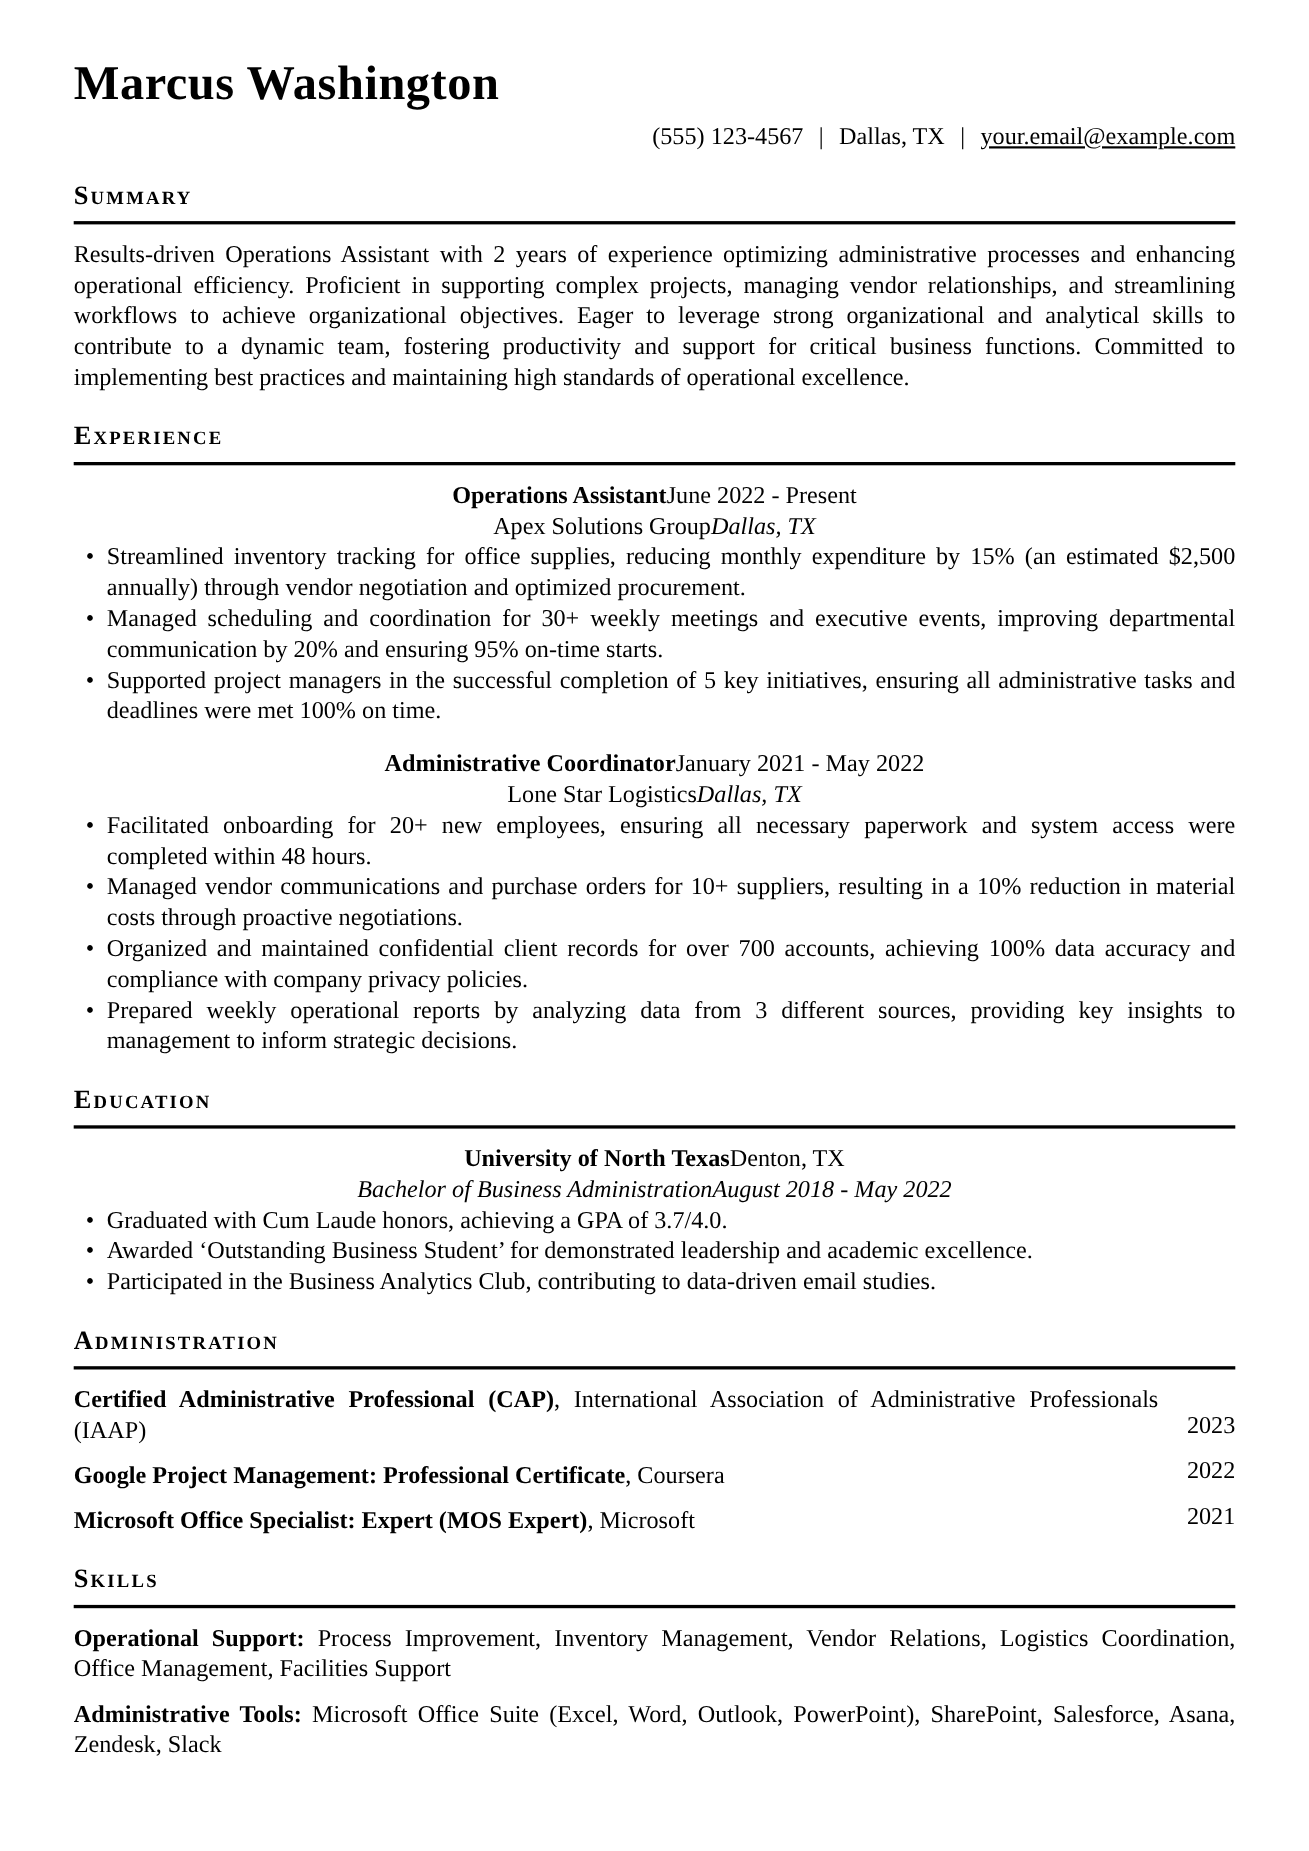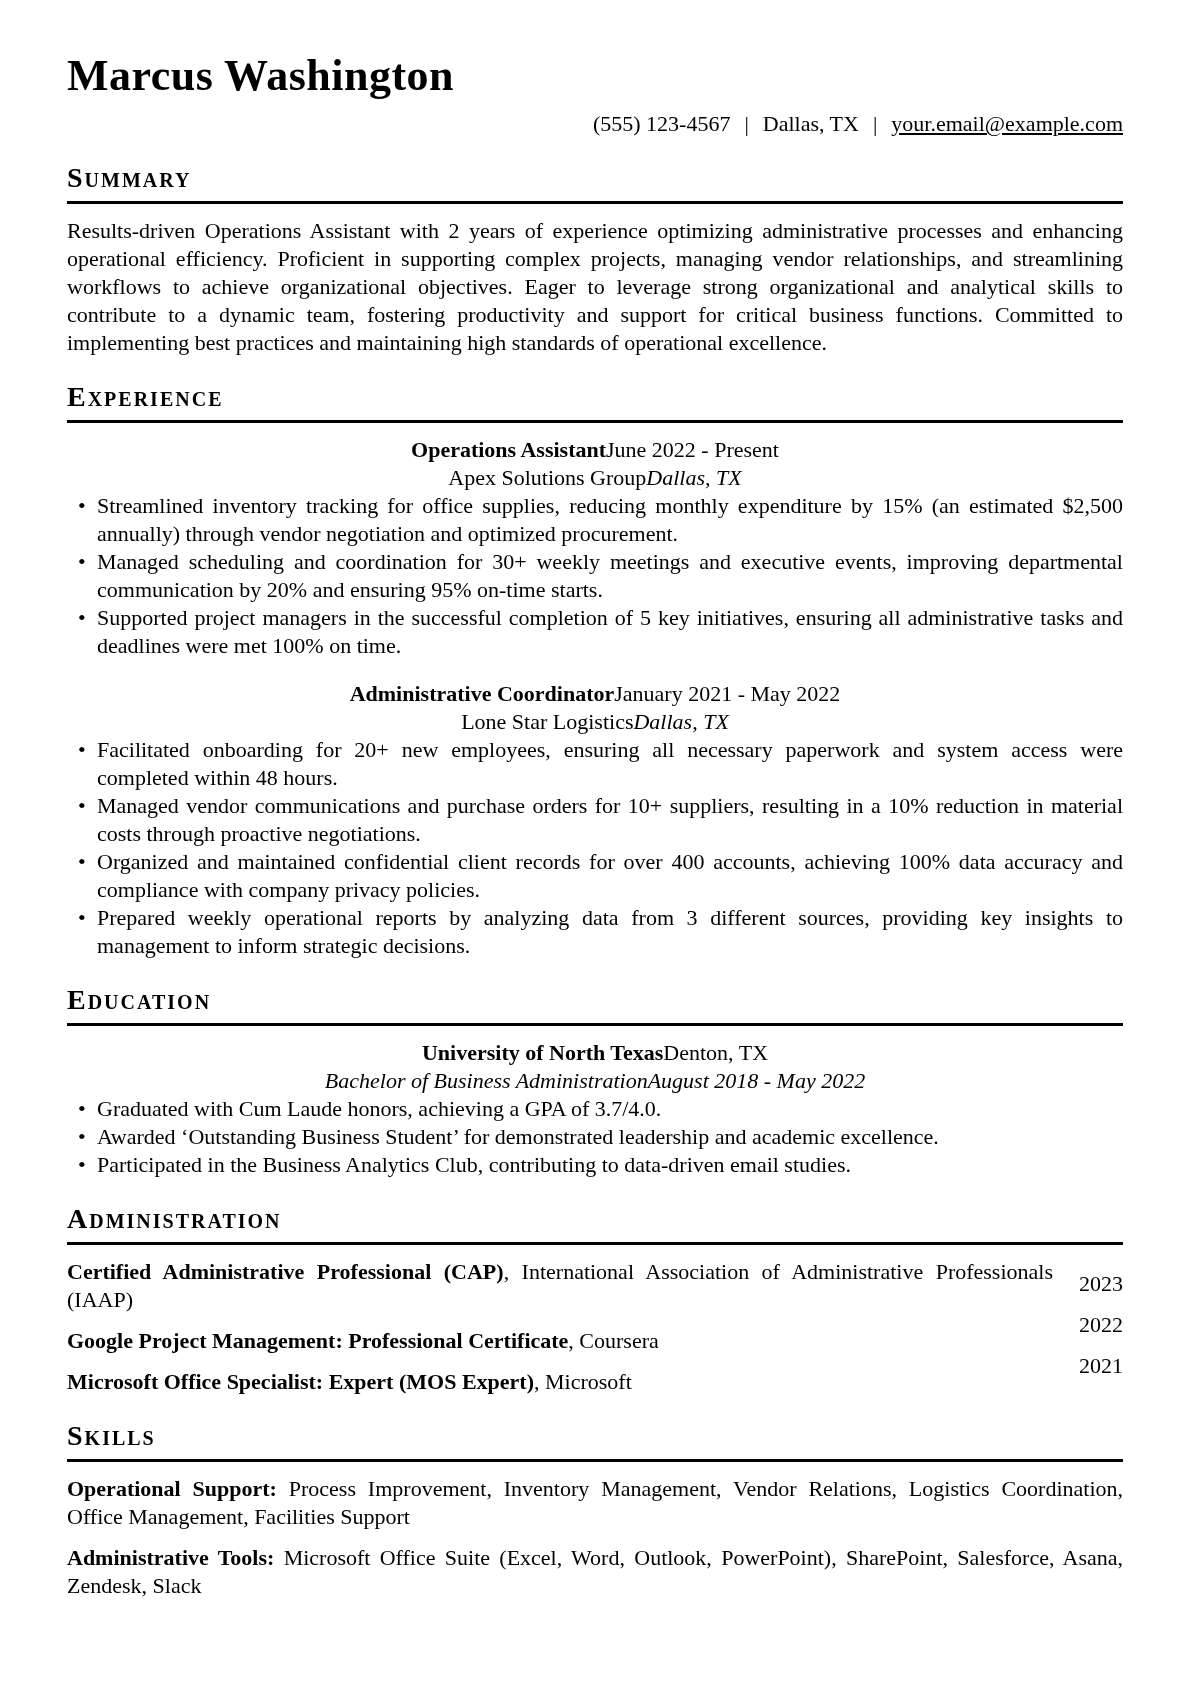--- a/index.html
+++ b/index.html
@@ -19,41 +19,41 @@
     line-height: 52px;
     margin: 0;
     font-weight: bold;
     letter-spacing: 0.5px;
   }
   .contact { margin-top: 8px; text-align: right; }
   .contact .sep { display: inline-block; margin: 0 14px; }
   .contact a { color: #000; text-decoration: underline; }
   section { margin-top: 24px; }
   h2.sec {
-    font-size: 28px;
+    font-size: 24px;
     line-height: 32px;
     margin: 0;
     font-variant: small-caps;
     font-weight: bold;
     letter-spacing: 2px;
     border-bottom: 3px solid #000;
     padding-bottom: 7px;
   }
   .just { text-align: justify; hyphens: auto; -webkit-hyphens: auto; }
   p.text { margin: 13px 0 0; }
   .row { display: flex; justify-content: center; }
   .entry { margin-top: 13px; }
   .entry + .entry { margin-top: 20px; }
   .bold { font-weight: bold; }
   .italic { font-style: italic; }
   ul.bullets { list-style: none; margin: 0; padding: 0; }
   ul.bullets li { position: relative; padding-left: 30px; }
   ul.bullets li::before { content: "\2022"; position: absolute; left: 11px; }
   p.cert { position: relative; margin: 13px 0 0; padding-right: 70px; }
-  p.cert .year { position: absolute; right: 0; bottom: 16px; }
+  p.cert .year { position: absolute; right: 0; bottom: 4px; }
   p.skill { margin: 13px 0 0; }
 </style>
 </head>
 <body>
 
 <div class="page">
 
   <header>
     <h1 class="name">Marcus Washington</h1>
     <div class="contact">
@@ -90,21 +90,21 @@
         <span class="bold">Administrative Coordinator</span>
         <span>January 2021 - May 2022</span>
       </div>
       <div class="row">
         <span>Lone Star Logistics</span>
         <span class="italic">Dallas, TX</span>
       </div>
       <ul class="bullets just">
         <li>Facilitated onboarding for 20+ new employees, ensuring all necessary paperwork and system access were completed within 48 hours.</li>
         <li>Managed vendor communications and purchase orders for 10+ suppliers, resulting in a 10% reduction in material costs through proactive negotiations.</li>
-        <li>Organized and maintained confidential client records for over 400 accounts, achieving 100% data accuracy and compliance with company privacy policies.</li>
+        <li>Organized and maintained confidential client records for over 700 accounts, achieving 100% data accuracy and compliance with company privacy policies.</li>
         <li>Prepared weekly operational reports by analyzing data from 3 different sources, providing key insights to management to inform strategic decisions.</li>
       </ul>
     </div>
   </section>
 
   <section>
     <h2 class="sec">Education</h2>
 
     <div class="entry">
       <div class="row">

